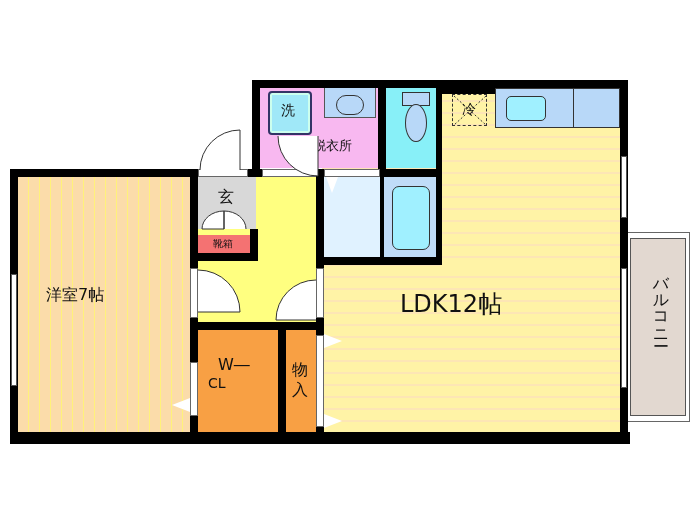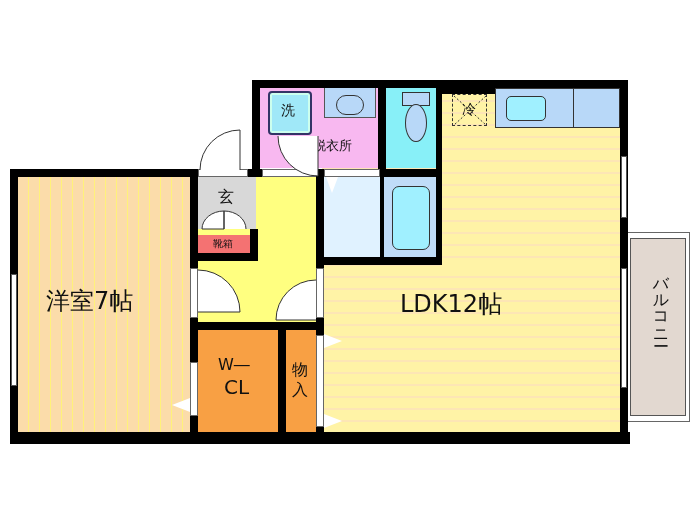--- a/index.html
+++ b/index.html
@@ -119,21 +119,21 @@
 
 <div class="tri-d" style="left:326px;top:177px;"></div>
 <div class="tri-r" style="left:324px;top:334px;"></div>
 <div class="tri-r" style="left:324px;top:414px;"></div>
 <div class="tri-l" style="left:172px;top:398px;"></div>
 
 <div class="window" style="left:11px;top:274px;width:6px;height:112px;"></div>
 <div class="window" style="left:621px;top:156px;width:6px;height:62px;"></div>
 <div class="window" style="left:621px;top:268px;width:6px;height:120px;"></div>
 
-<span class="label" style="left:46px;top:285px;font-size:24px;">洋室7帖</span>
+<span class="label" style="left:46px;top:285px;font-size:16px;">洋室7帖</span>
 <span class="label" style="left:400px;top:288px;font-size:24px;">LDK12帖</span>
 <span class="label" style="left:218px;top:187px;font-size:16px;">玄</span>
 <span class="label" style="left:213px;top:237px;font-size:10px;">靴箱</span>
 <span class="label" style="left:218px;top:355px;font-size:16px;">W―</span>
-<span class="label" style="left:224px;top:375px;font-size:20px;">CL</span>
+<span class="label" style="left:208px;top:375px;font-size:14px;">CL</span>
 <span class="label" style="left:292px;top:360px;font-size:16px;">物</span>
 <span class="label" style="left:292px;top:380px;font-size:16px;">入</span>
 <span class="label" style="left:650px;top:265px;font-size:16px;writing-mode:vertical-rl;">バルコニー</span>
 
 </body></html>

